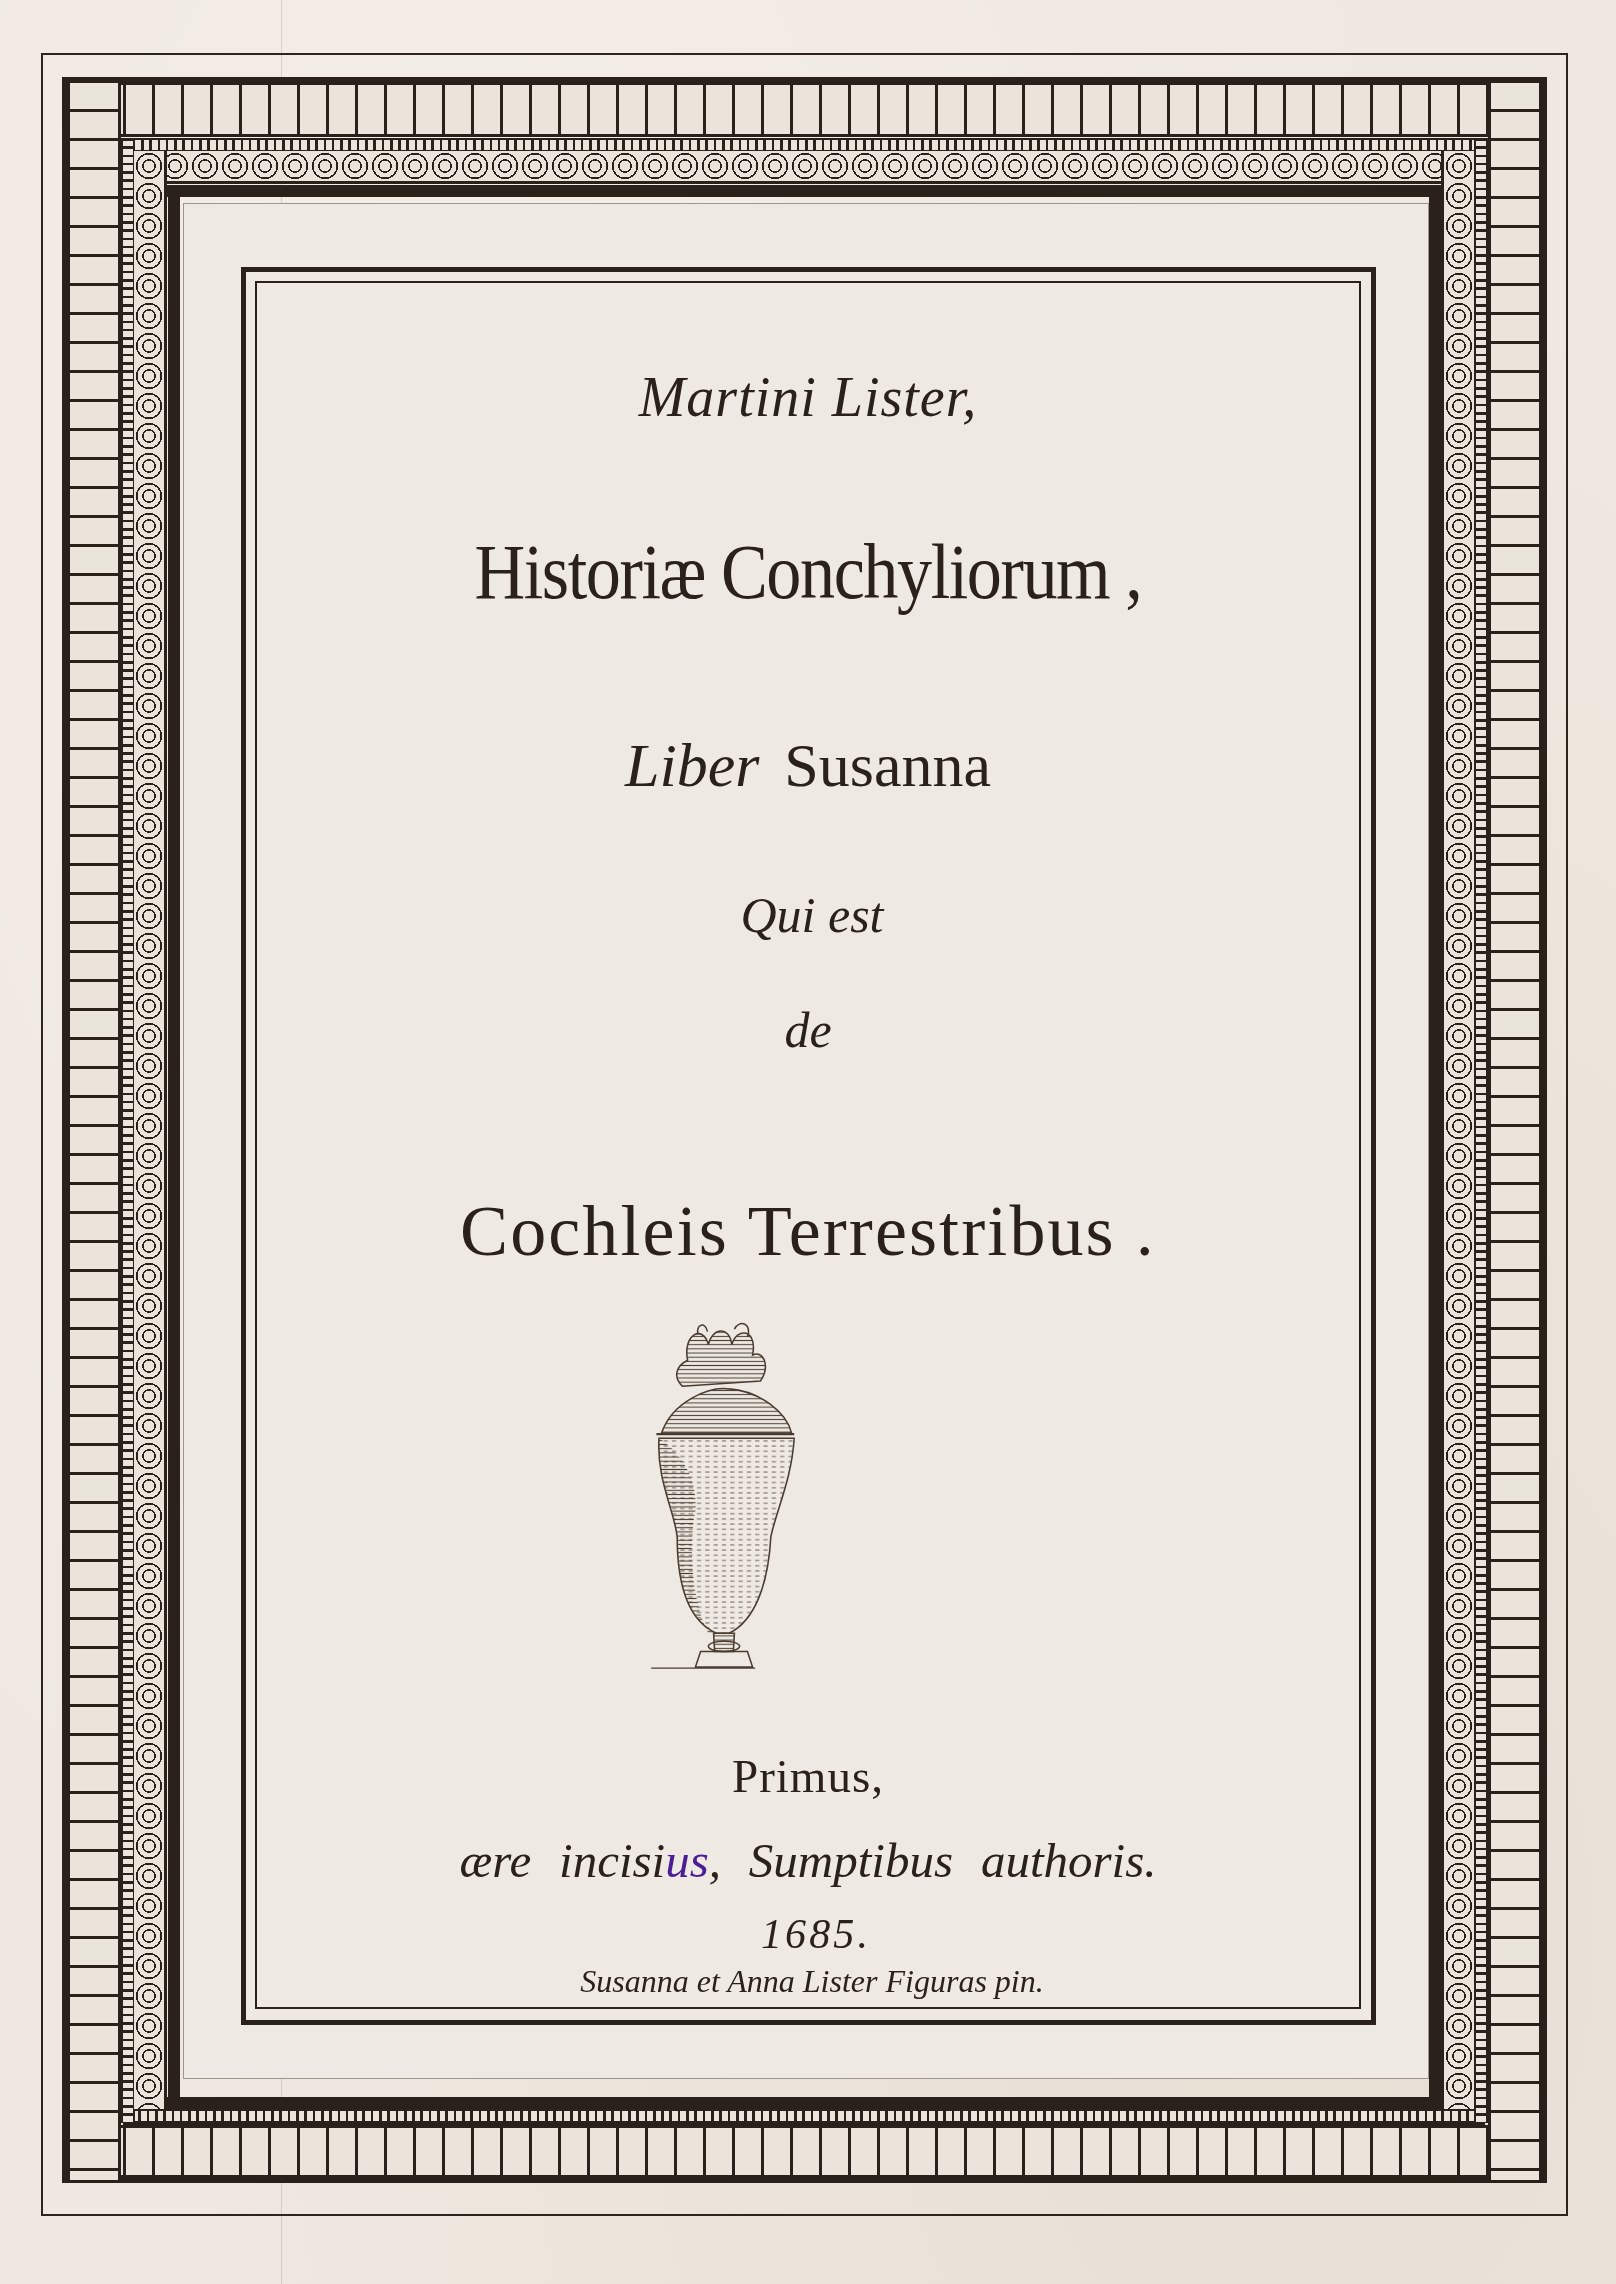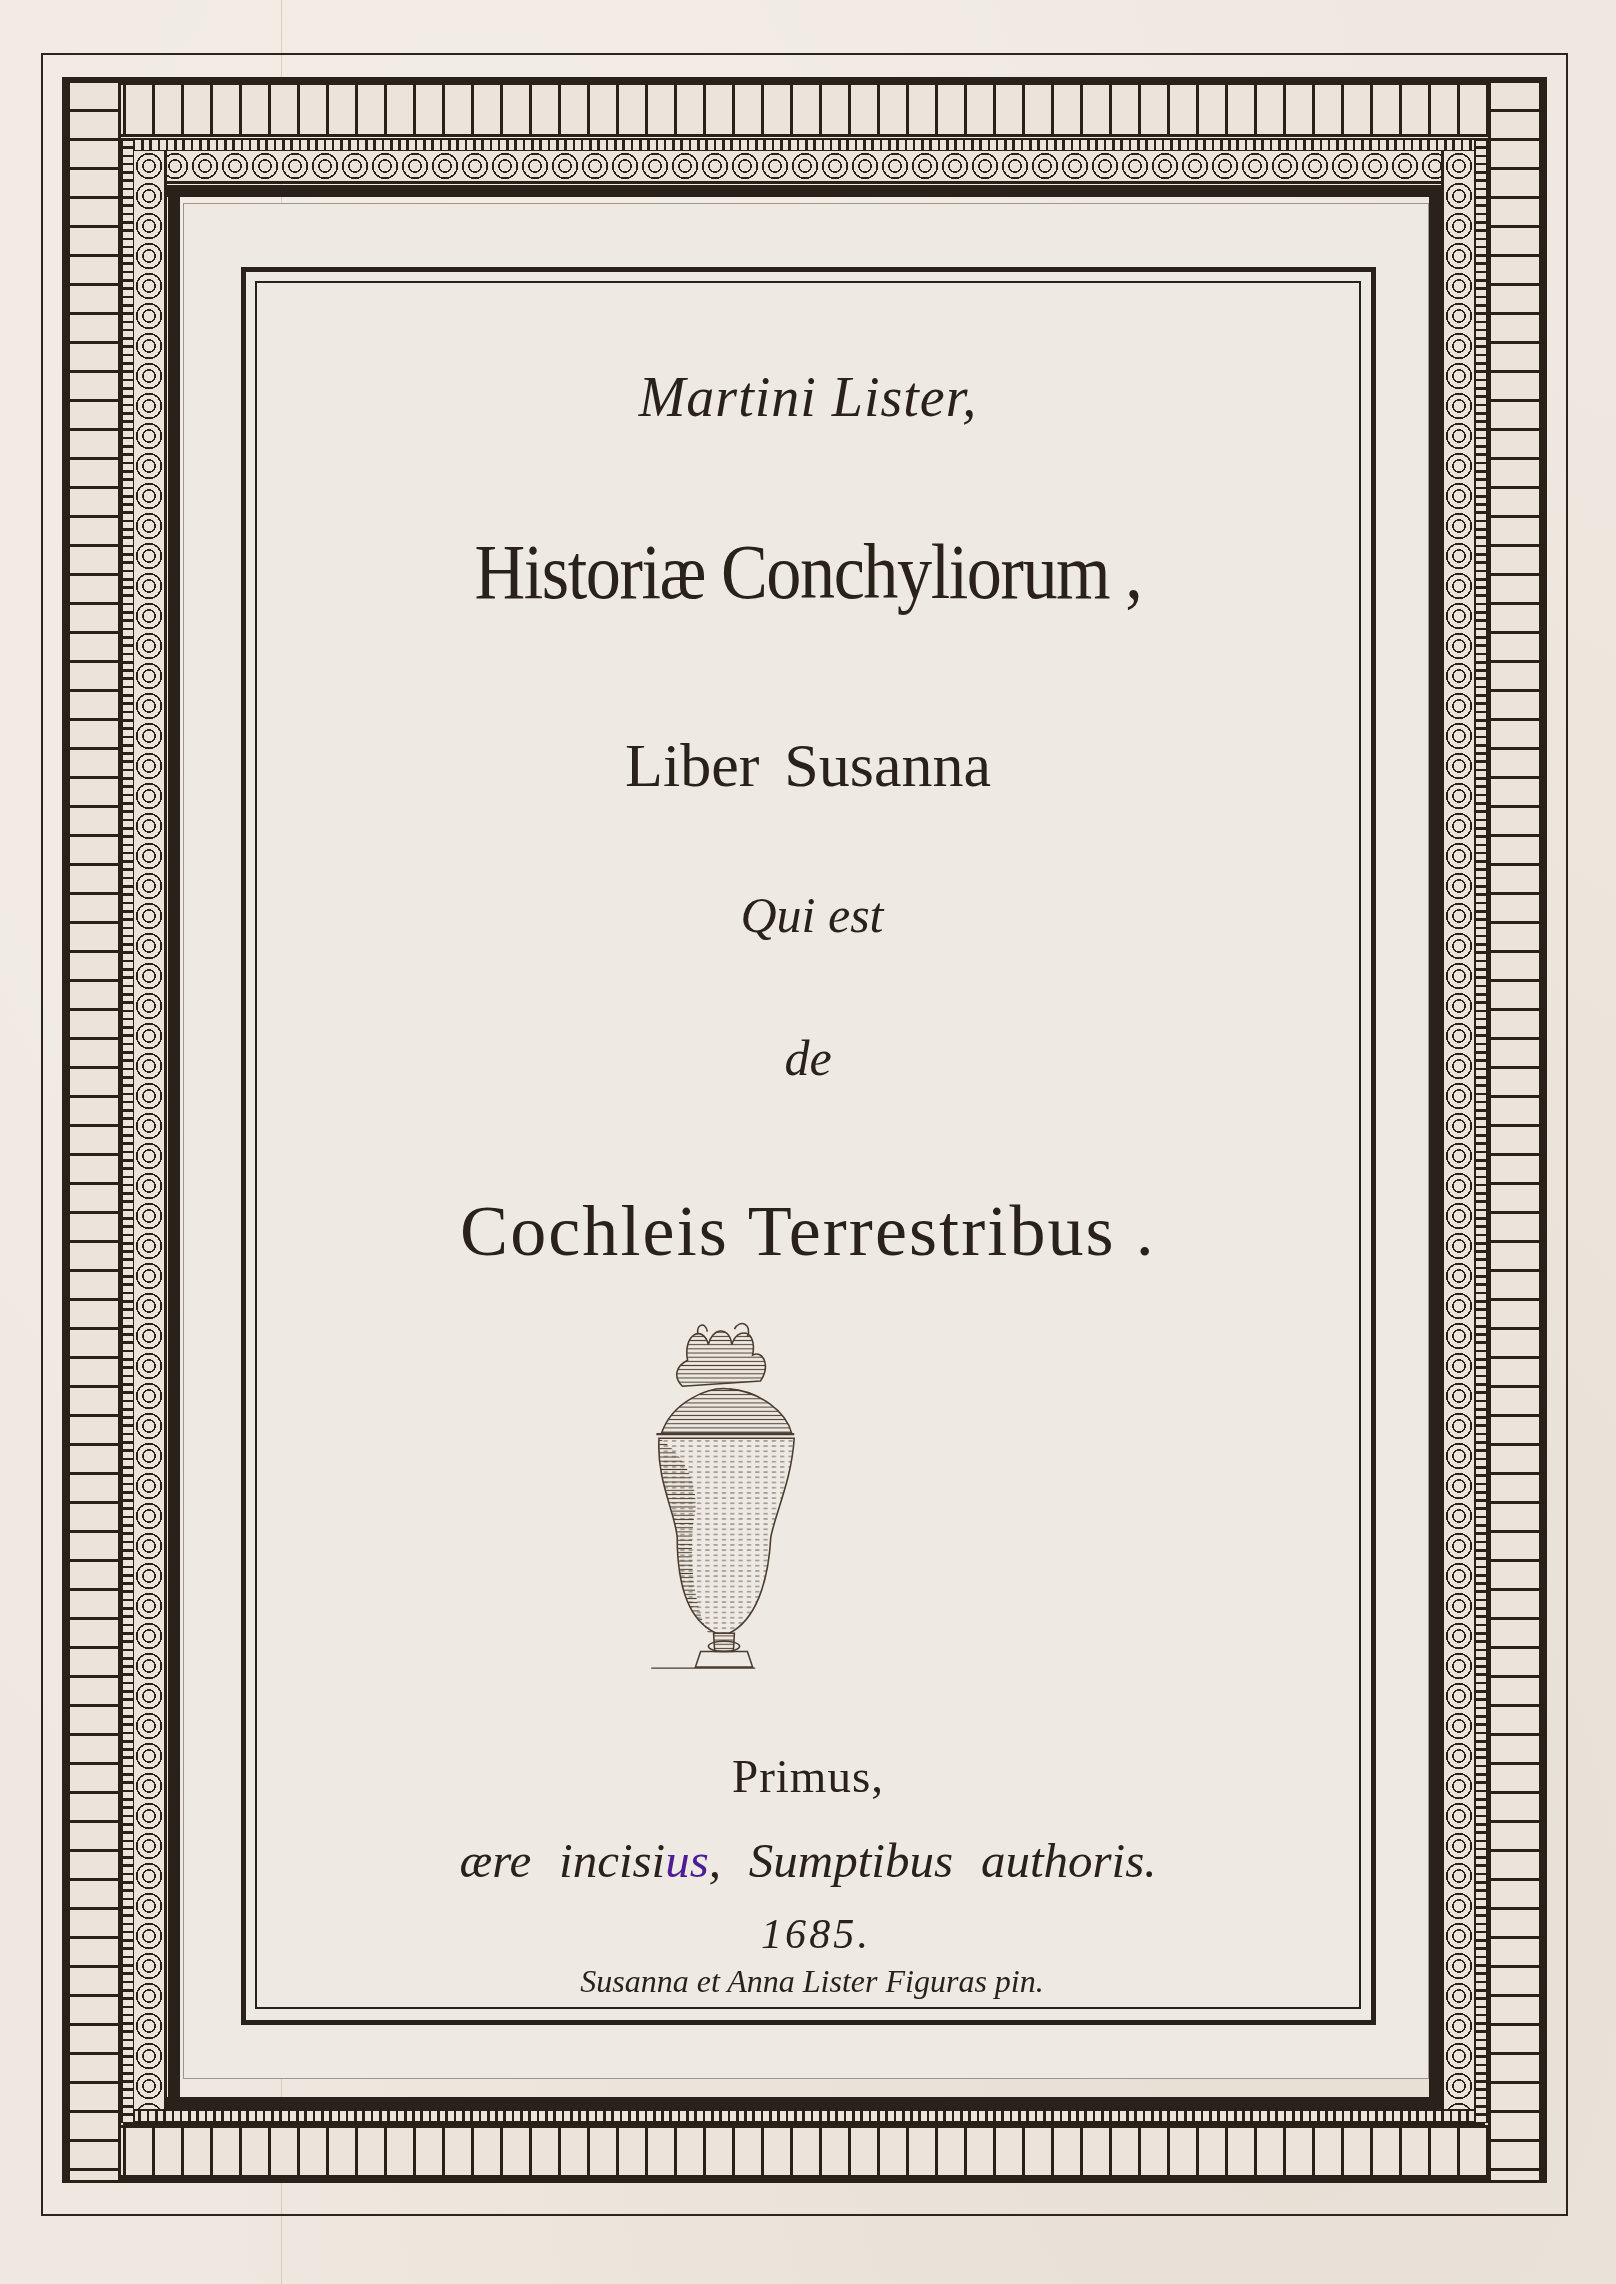--- a/index.html
+++ b/index.html
@@ -97,23 +97,23 @@
     box-sizing: border-box;
   }
   .title-block {
     position: absolute; left: 255px; top: 292px; width: 1106px;
     text-align: center;
   }
   .line { position: absolute; left: 0; right: 0; text-align: center; white-space: nowrap; }
   .author { top: 73px; font-style: italic; font-size: 56px; letter-spacing: 1px; }
   .main-title { top: 235px; font-size: 78px; letter-spacing: -1.6px; transform: scaleX(0.9); transform-origin: center; }
   .liber { top: 438px; font-size: 62px; }
-  .liber .it { margin-right: 25px; text-align: center; }
+  .liber .it { font-style: italic; margin-right: 25px; text-align: center; }
   .qui { top: 594px; font-style: italic; font-size: 50px; padding-left: 8px; }
-  .de { top: 709px; font-style: italic; font-size: 50px; margin-top: 28px; }
+  .de { top: 709px; font-style: italic; font-size: 50px; }
   .subject { top: 898px; font-size: 72px; letter-spacing: 2.1px; }
   .place { top: 1457px; font-size: 47px; letter-spacing: 1px; }
   .imprint { top: 1540px; font-style: italic; font-size: 49px; word-spacing: 15.6px; }
   .imprint .ink-mark { color: #4c1d95; }
   .year { top: 1618px; font-style: italic; font-size: 42px; letter-spacing: 3.1px; margin-left: 16px; }
   .credit { top: 1671px; font-style: italic; font-size: 32px; margin-left: 8px; }
   
   .vase {
     position: absolute; left: 646px; top: 1313px; width: 156px; height: 417px;
   }

